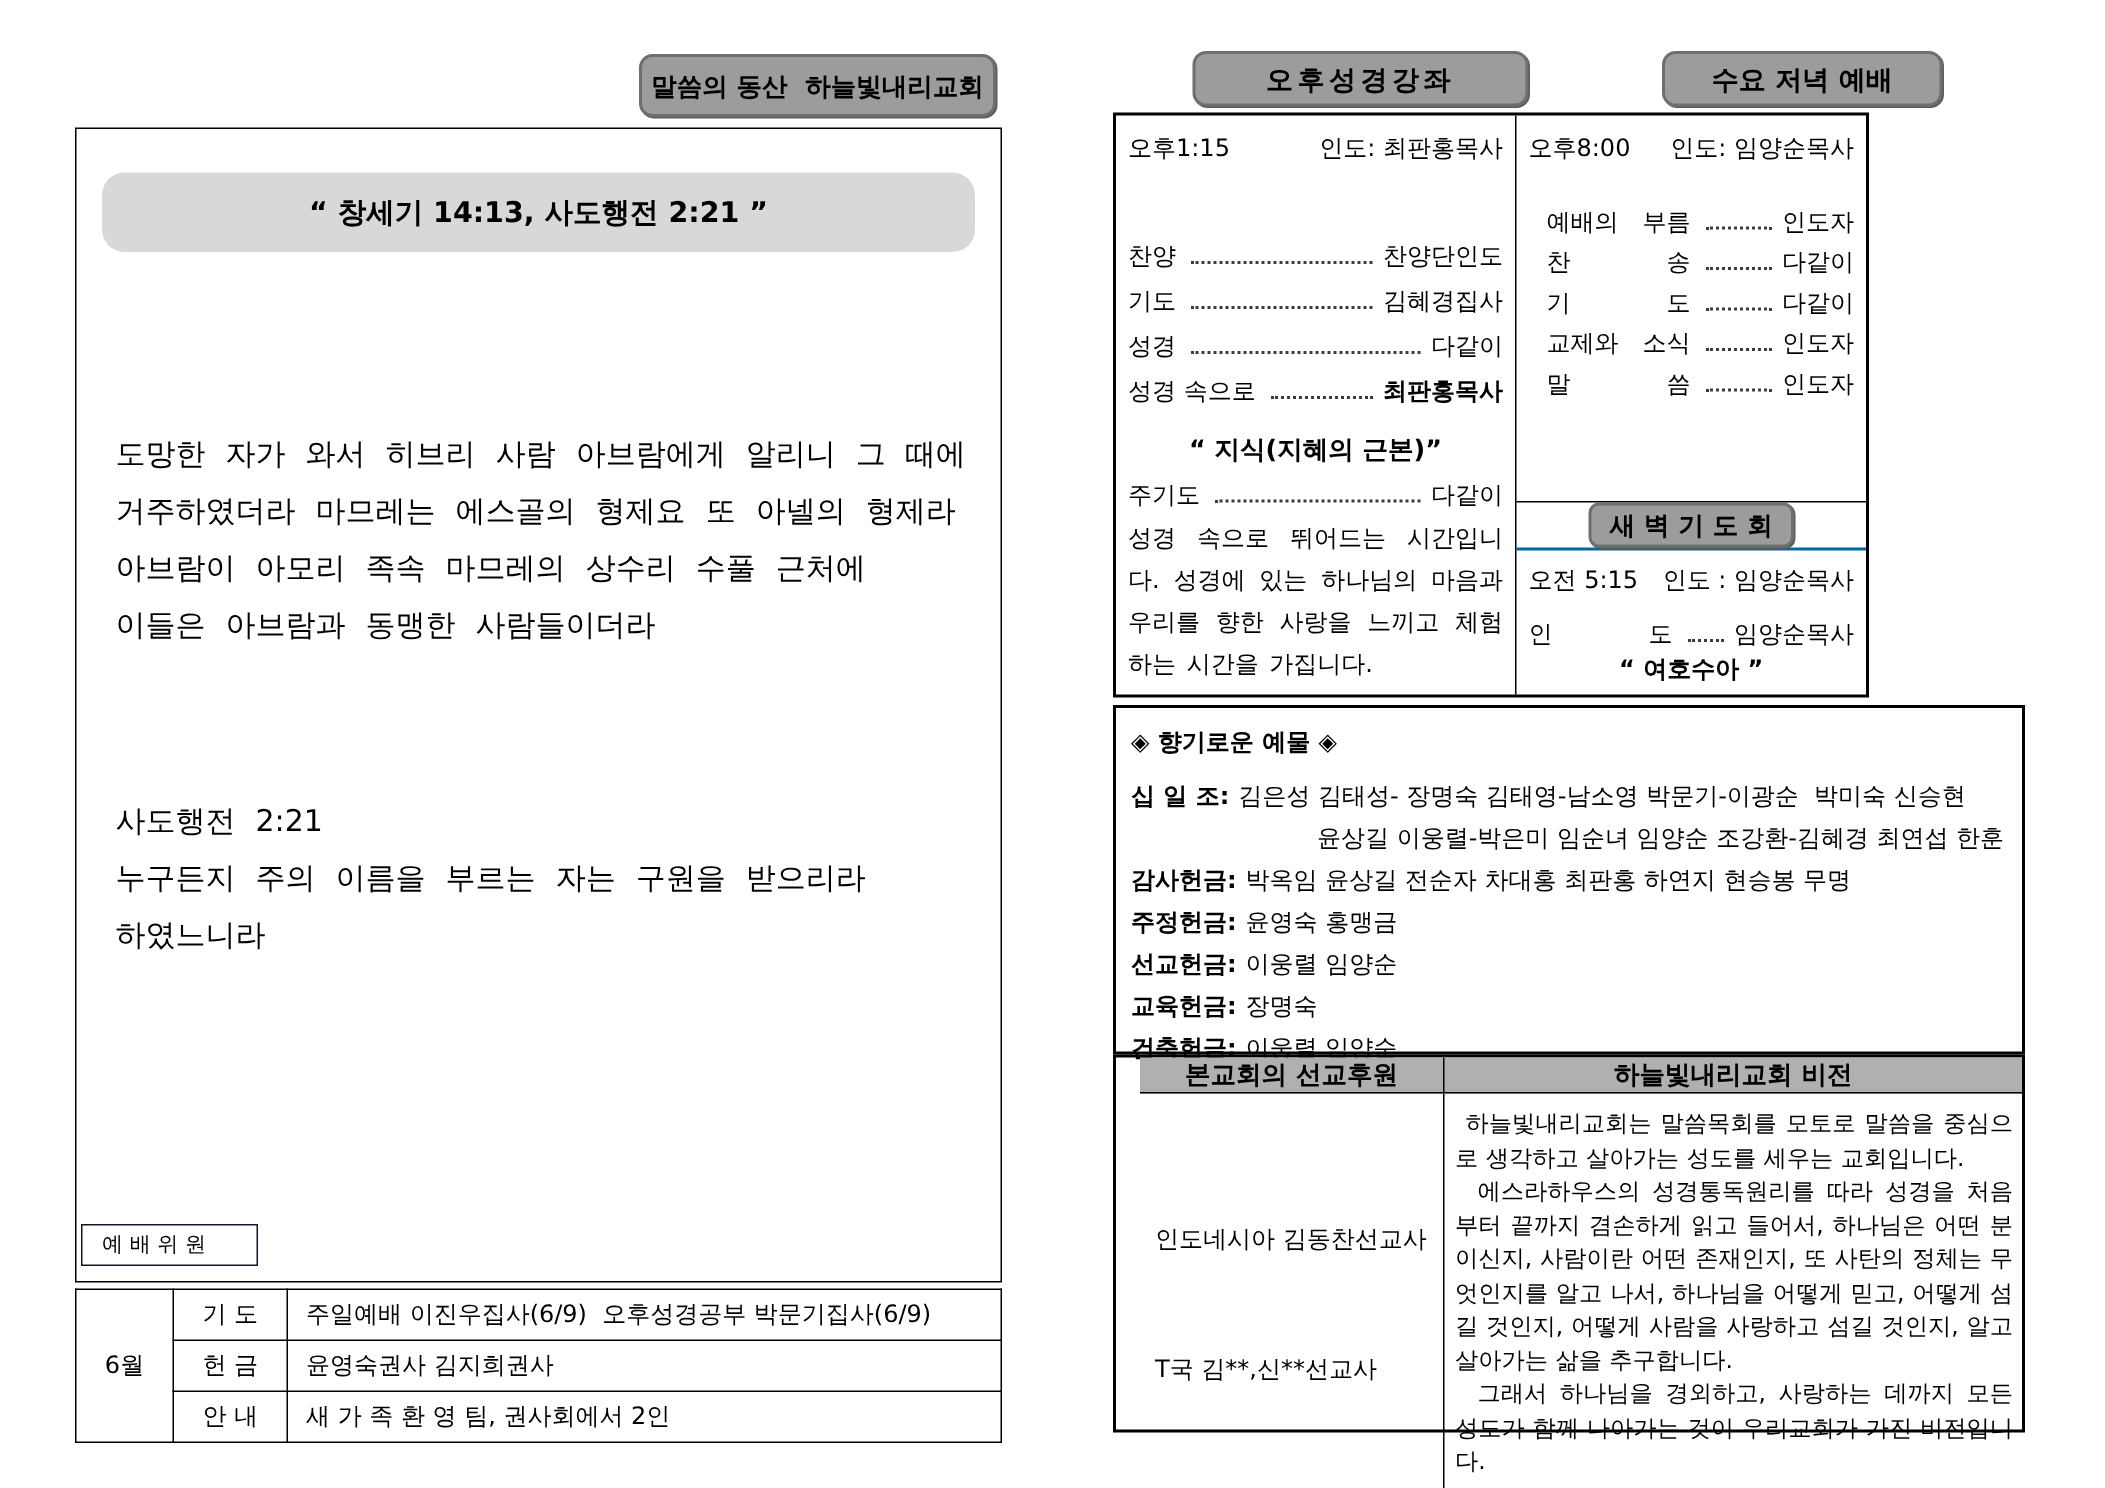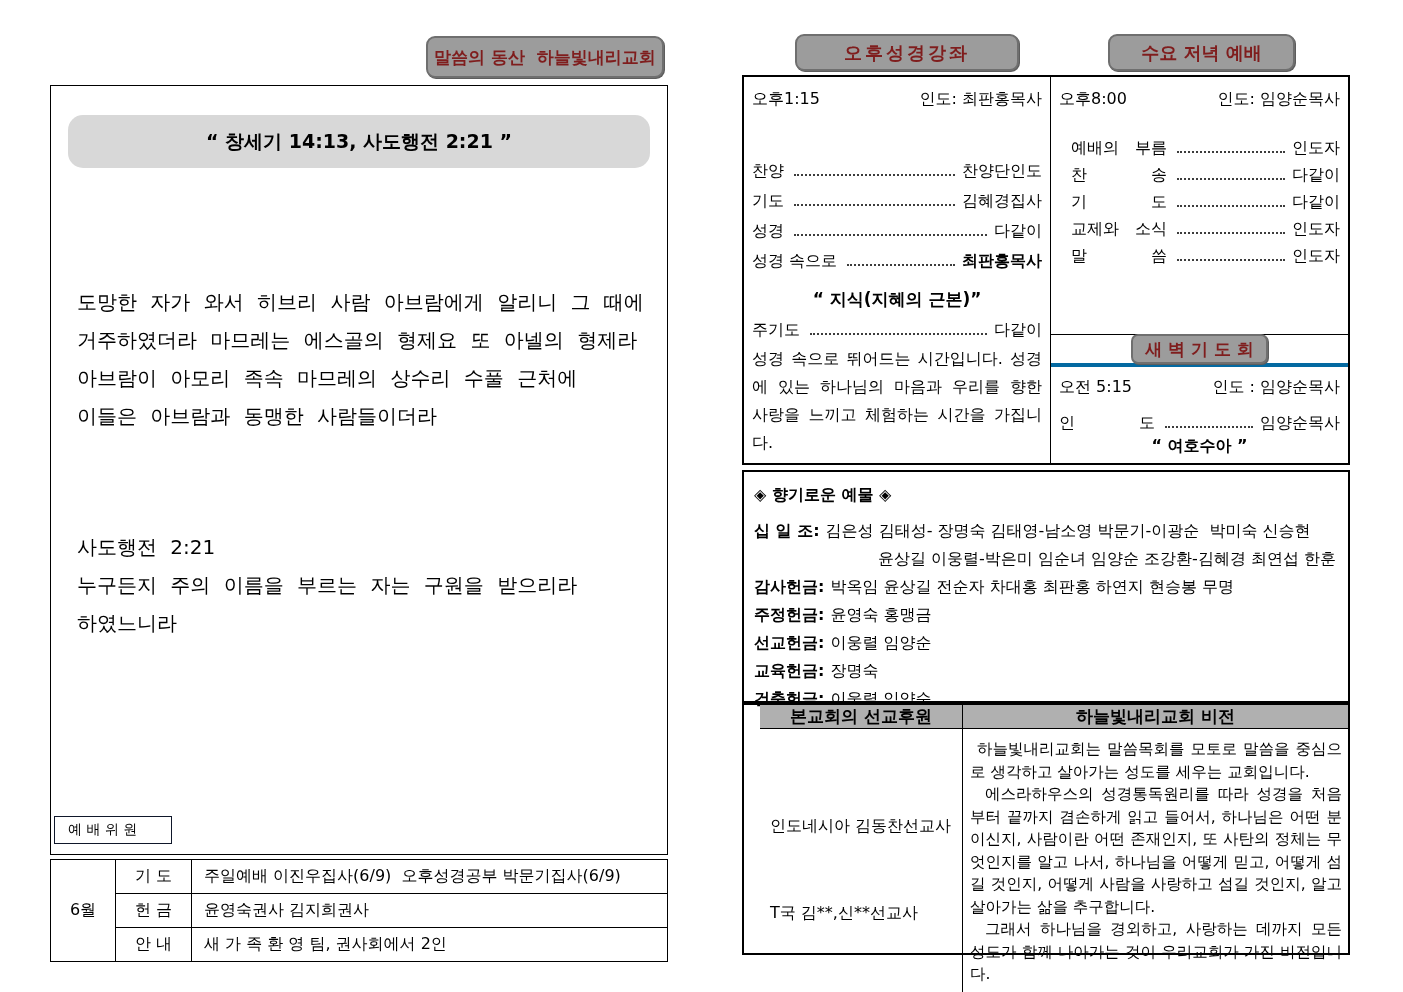--- a/index.html
+++ b/index.html
@@ -5,21 +5,21 @@
   html,body{margin:0;padding:0;background:#fff;}
   .canvas{
     position:relative;width:1403px;height:992px;background:#ffffff;
     font-family:"DejaVu Sans","Liberation Sans",sans-serif;color:#000;
     overflow:hidden;
   }
   
   .badge{
     position:absolute;background:#9c9c9c;border:2px solid #6f6f6f;border-radius:9px;
     display:flex;align-items:center;justify-content:center;
-    font-weight:bold;font-size:18px;color:#7f1d1d;box-shadow:1px 1px 0 #5d5d5d;
+    font-weight:bold;font-size:18px;color:#000000;box-shadow:1px 1px 0 #5d5d5d;
     white-space:pre;
   }
   .dotrow{display:flex;align-items:flex-end;height:30px;}
   .dotrow .lbl{white-space:pre;}
   .dotrow .val{white-space:pre;}
   .dotrow .dots{flex:1;border-bottom:2px dotted #3c3c3c;margin:0 7px 6px 10px;min-width:24px;}
   .jlabel{flex:none;width:96px;text-align:justify;text-align-last:justify;}
   .timerow{display:flex;justify-content:space-between;font-size:16px;white-space:pre;}
   .bold{font-weight:bold;}
   
@@ -38,30 +38,30 @@
     display:flex;align-items:center;padding-left:13px;font-size:14px;white-space:pre;
   }
   .lp-table{position:absolute;left:50px;top:859px;width:618px;border-collapse:collapse;font-size:16px;}
   .lp-table td{border:1px solid #000;height:31px;}
   .lp-table .c-month{width:62px;text-align:center;}
   .lp-table .c-label{width:73px;text-align:center;white-space:pre;}
   .lp-table .c-value{padding-left:12px;white-space:pre;}
   
   .rp-badge-pm{left:795px;top:34px;width:220px;height:33px;letter-spacing:3px;}
   .rp-badge-wed{left:1108px;top:34px;width:183px;height:33px;}
-  .rp-main{position:absolute;left:742px;top:75px;width:608px;height:390px;border:2px solid #000;display:flex;box-sizing:border-box;}
+  .rp-main{position:absolute;left:742px;top:75px;width:504px;height:390px;border:2px solid #000;display:flex;box-sizing:border-box;}
   .rp-left{width:307px;border-right:1px solid #000;box-sizing:border-box;padding:12px 8px 0 8px;font-size:16px;}
   .rp-left .svc{margin-top:42px;}
   .rp-sermon{margin-top:16px;text-align:center;font-weight:bold;font-size:17px;white-space:pre;}
   .rp-desc{margin-top:4px;font-size:16px;line-height:28px;text-align:justify;word-spacing:2px;}
   .rp-right{flex:1;display:flex;flex-direction:column;}
   .rp-wed{height:258px;border-bottom:1px solid #000;box-sizing:border-box;padding:12px 8px 0 8px;font-size:16px;}
   .rp-wed .svc{margin-top:22px;padding-left:12px;}
   .rp-wed .dotrow{height:27px;}
-  .rp-dawnbadge{height:32px;border-bottom:4px solid #0369a1;display:flex;align-items:center;justify-content:center;box-sizing:border-box;}
+  .rp-dawnbadge{height:32px;border-bottom:2px solid #0369a1;display:flex;align-items:center;justify-content:center;box-sizing:border-box;}
   .rp-dawnbadge .badge{position:static;height:26px;padding:0 12px;font-size:17px;border-radius:7px;}
   .rp-dawn{flex:1;padding:10px 8px 0 8px;font-size:16px;}
   .rp-dawn .dotrow{height:36px;}
   .rp-dawn-sermon{text-align:center;font-weight:bold;font-size:16px;margin-top:2px;white-space:pre;}
   .rp-offer{position:absolute;left:742px;top:470px;width:608px;height:233px;border:2px solid #000;box-sizing:border-box;padding:10px 10px 0 10px;font-size:16px;}
   .rp-offer-title{font-weight:bold;margin-bottom:9px;line-height:26px;}
   .off-row{display:flex;line-height:28px;white-space:pre;}
   .off-row .olbl{font-weight:bold;flex:none;}
   .off-row .oval{padding-left:6px;}
   .off-cont{padding-left:118px;}

